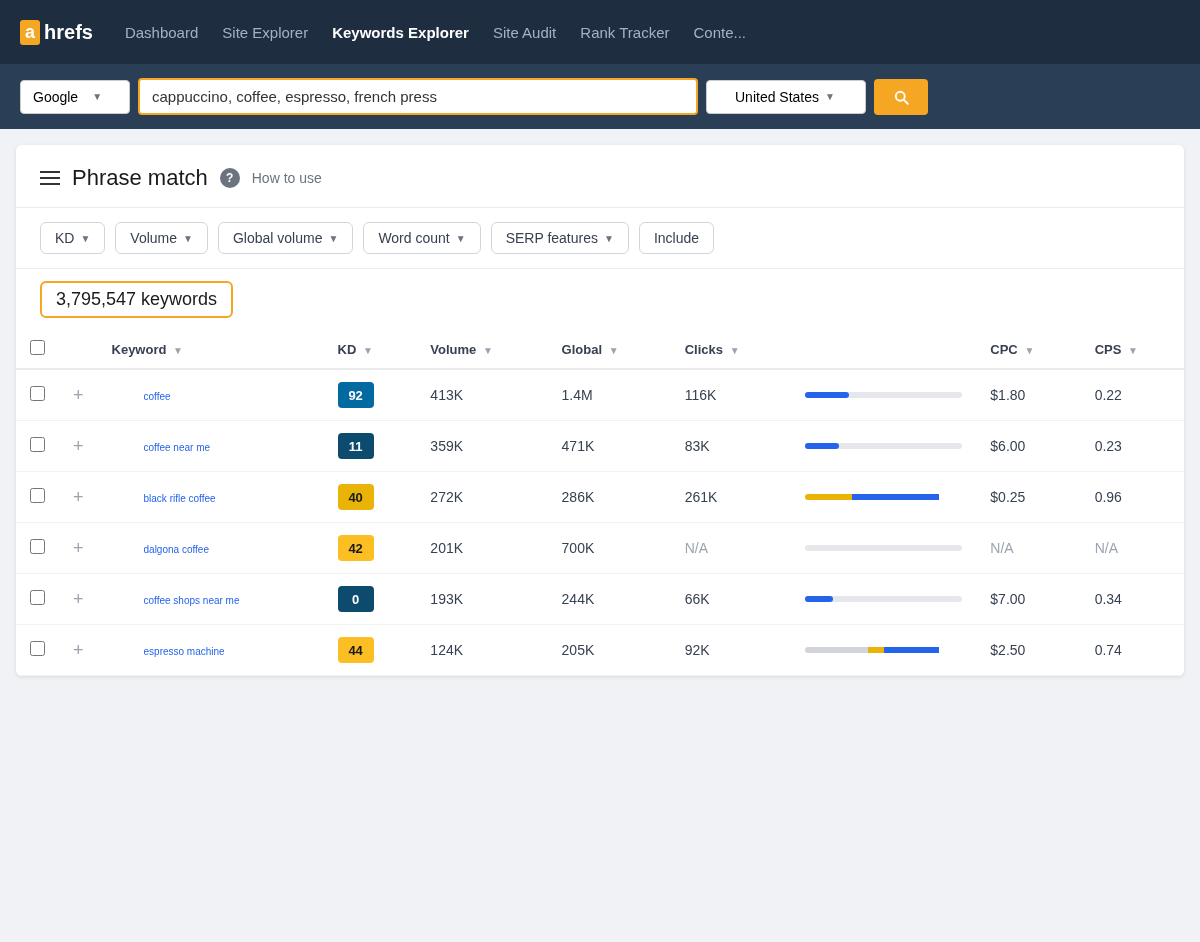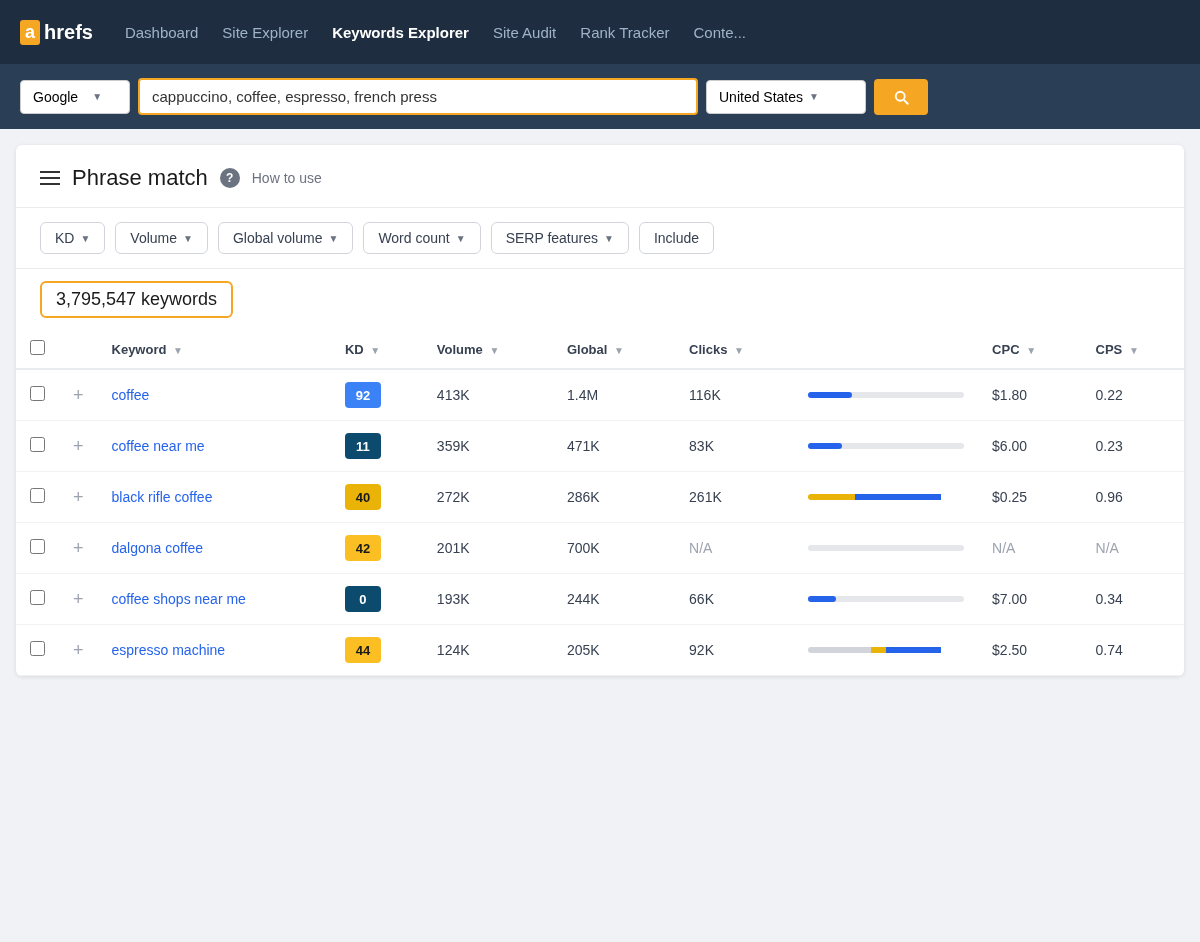--- a/index.html
+++ b/index.html
@@ -74,21 +74,21 @@
       padding: 8px 12px;
       font-size: 15px;
       color: #333;
       outline: none;
       max-width: 560px;
     }
     .country-select {
       background: white;
       border: 1px solid #ccc;
       border-radius: 4px;
-      padding: 8px 12px;
+      padding: 8px 28px;
       font-size: 14px;
       cursor: pointer;
       display: flex;
       align-items: center;
       gap: 6px;
       min-width: 160px;
     }
     .search-btn {
       background: #f5a623;
       border: none;
@@ -225,34 +225,35 @@
       padding: 12px 14px;
       font-size: 14px;
       color: #374151;
       vertical-align: middle;
     }
     .checkbox-col { width: 36px; }
     .add-col { width: 30px; color: #9ca3af; font-size: 16px; cursor: pointer; }
     .keyword-link {
       color: #2563eb;
       text-decoration: none;
-      font-size: 14px;
+      font-size: 10px;
+      margin-left: 32px;
     }
     .kd-badge {
       display: inline-flex;
       align-items: center;
       justify-content: center;
       width: 36px;
       height: 26px;
       border-radius: 4px;
       font-size: 13px;
       font-weight: 700;
       color: white;
     }
-    .kd-red { background: #3b82f6; }
+    .kd-red { background: #0369a1; }
     .kd-yellow { background: #eab308; color: #1a1a1a; }
     .kd-orange-light { background: #fbbf24; color: #1a1a1a; }
     .kd-bright-green { background: #0c4a6e; }
 
     .num-cell { color: #374151; font-size: 14px; }
     .na-cell { color: #9ca3af; font-size: 14px; }
 
     
     .progress-container {
       display: flex;

